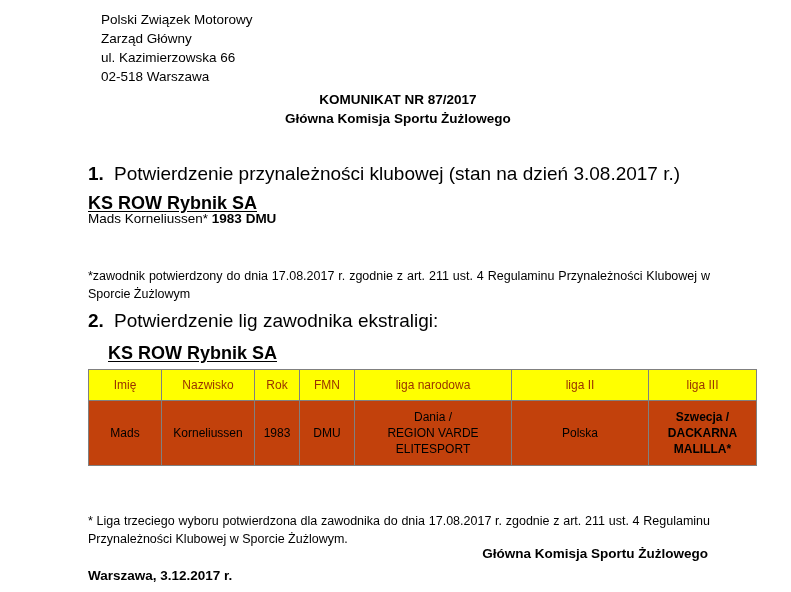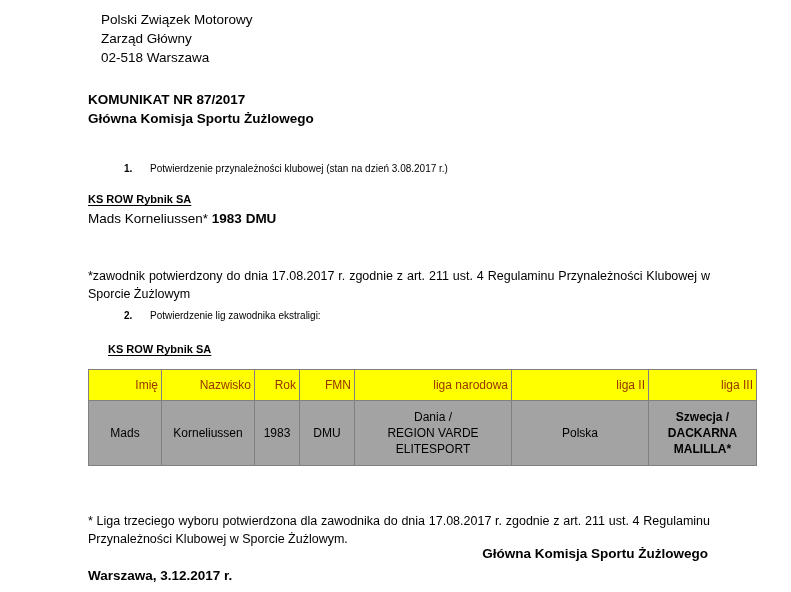--- a/index.html
+++ b/index.html
@@ -28,45 +28,45 @@
     margin-left: 13px;
   }
   .letterhead div { white-space: pre; }
 
   
   .title-block {
     position: absolute;
     left: 88px;
     top: 90px;
     width: 620px;
+    text-align: center;
     font-weight: bold;
     line-height: 19px;
     font-size: 13.5px;
   }
 
   
   .section {
     position: absolute;
     left: 88px;
-    font-size: 10px;
-    margin-left: 36px;
+    font-size: 19px;
   }
   .sec-num {
     display: inline-block;
     width: 26px;
     font-weight: bold;
   }
   #section-1 { top: 163px; }
   #section-2 { top: 310px; }
 
   .club-heading {
     position: absolute;
     left: 88px;
     font-weight: bold;
-    font-size: 11px;
+    font-size: 18px;
     text-decoration: underline;
     text-underline-offset: 2px;
   }
   #club-heading-1 { top: 193px; }
   #club-heading-2 { left: 108px; top: 343px; }
 
   .rider-line {
     position: absolute;
     left: 88px;
     top: 211px;
@@ -102,26 +102,25 @@
     padding: 2px 3px;
     text-align: center;
     vertical-align: middle;
   }
   .league-table thead th {
     background: #ffff00;
     color: #993300;
     font-weight: normal;
     height: 26px;
     font-size: 12px;
-    text-align: right;
   }
   .league-table tbody td {
     height: 60px;
     line-height: 16px;
-    background: #a3a3a3;
+    background: #c2410c;
     color: #000000;
   }
   .league-table tbody td.bold-cell { font-weight: bold; }
 
   .col-imie      { width: 66px; }
   .col-nazwisko  { width: 86px; }
   .col-rok       { width: 38px; }
   .col-fmn       { width: 48px; }
   .col-narodowa  { width: 150px; }
   .col-liga2     { width: 130px; }
@@ -146,20 +145,21 @@
   }
 </style>
 </head>
 <body>
 
 <div class="page">
 
   <div class="letterhead">
     <div>Polski Związek Motorowy</div>
     <div>Zarząd Główny</div>
+    <div>ul. Kazimierzowska 66</div>
     <div>02-518 Warszawa</div>
   </div>
 
   <div class="title-block">
     <div>KOMUNIKAT NR 87/2017</div>
     <div>Główna Komisja Sportu Żużlowego</div>
   </div>
 
   <div class="section" id="section-1">
     <span class="sec-num">1.</span><span>Potwierdzenie przynależności klubowej (stan na dzień 3.08.2017 r.)</span>

